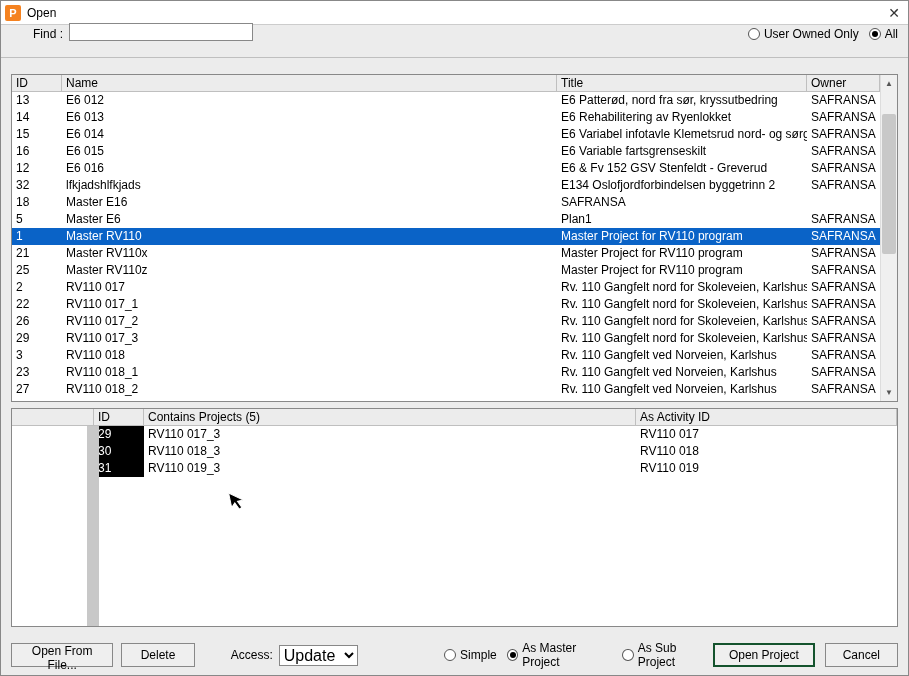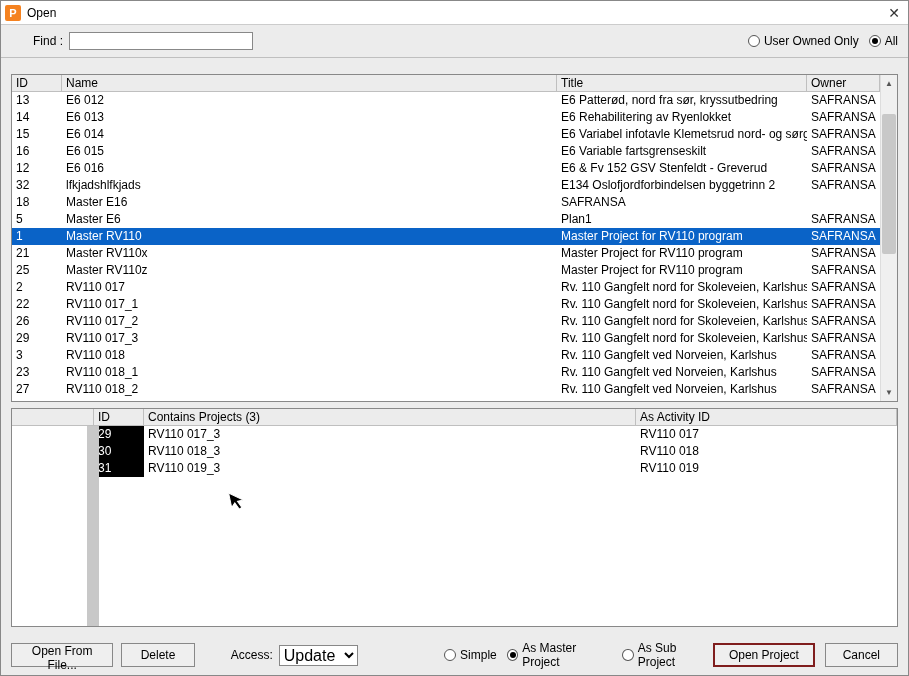--- a/index.html
+++ b/index.html
@@ -2,21 +2,21 @@
 <html><head>
 <meta charset="utf-8">
 <style>
 * { box-sizing: border-box; margin: 0; padding: 0; }
 html, body { width: 909px; height: 676px; font-family: "Segoe UI", Tahoma, Arial, sans-serif; font-size: 12px; background: #fff; }
 .window { width: 909px; height: 676px; border: 1px solid #888; display: flex; flex-direction: column; }
 .titlebar { height: 24px; display: flex; align-items: center; border-bottom: 1px solid #ccc; background: #fff; padding: 0 6px 0 4px; }
 .titlebar .app-icon { width: 16px; height: 16px; background: #f58220; border-radius: 2px; display: flex; align-items: center; justify-content: center; color: #fff; font-weight: bold; font-size: 11px; margin-right: 6px; }
 .titlebar .title { flex: 1; }
 .titlebar .close { font-size: 14px; cursor: pointer; padding: 0 2px; color: #333; }
-.toolbar { height: 29px; background: #ececec; border-bottom: 1px solid #bfbfbf; display: flex; align-items: center; padding: 16px 10px; }
+.toolbar { height: 29px; background: #ececec; border-bottom: 1px solid #bfbfbf; display: flex; align-items: flex-end; padding: 16px 10px; }
 .toolbar .find-label { margin: 0 6px 0 22px; }
 .toolbar input.find { width: 184px; height: 18px; border: 1px solid #888; background: #fff; padding: 0 3px; }
 .toolbar .spacer { flex: 1; }
 .radio-wrap { display: flex; align-items: center; margin-left: 10px; }
 .radio-circle { width: 12px; height: 12px; border: 1px solid #555; border-radius: 50%; display: flex; align-items: center; justify-content: center; margin-right: 4px; background: #fff; }
 .radio-circle.checked::after { content: ""; width: 6px; height: 6px; background: #000; border-radius: 50%; }
 .main { flex: 1; display: flex; flex-direction: column; padding: 16px 10px 8px 10px; background: #ececec; overflow: hidden; }
 .grid-wrap { border: 1px solid #888; background: #fff; display: flex; height: 328px; }
 .grid { flex: 1; overflow: hidden; }
 .grid .header { display: flex; background: #ececec; border-bottom: 1px solid #bfbfbf; height: 17px; }
@@ -47,21 +47,21 @@
 .detail-row .dcontains { width: 492px; padding: 0 4px; }
 .detail-row .dactivity { flex: 1; padding: 0 4px; }
 .splitter-handle { position: absolute; left: 75px; top: 0; bottom: 0; width: 12px; background: #c8c8c8; }
 .bottom { height: 40px; background: #ececec; display: flex; align-items: center; padding: 0 10px; }
 .bottom button { height: 24px; border: 1px solid #888; background: #efefef; padding: 0 12px; font-family: inherit; font-size: 12px; cursor: pointer; }
 .bottom .btn-open-from-file { width: 105px; }
 .bottom .btn-delete { width: 75px; margin-left: 8px; }
 .bottom .access-label { margin-left: 36px; margin-right: 6px; }
 .bottom select { height: 21px; width: 82px; border: 1px solid #888; background: #fff; font-family: inherit; font-size: 16px; }
 .bottom .radio-group { margin-left: 76px; display: flex; }
-.bottom .btn-open-project { width: 104px; margin-left: auto; border: 2px solid #7f1d1d; }
+.bottom .btn-open-project { width: 104px; margin-left: auto; border: 2px solid #14532d; }
 .bottom .btn-cancel { width: 75px; margin-left: 10px; }
 .cursor-icon { position: absolute; left: 230px; top: 490px; font-size: 18px; color: #000; pointer-events: none; z-index: 100; transform: rotate(-12deg); }
 </style>
 </head>
 <body>
 <div class="window">
 
 <div class="titlebar">
   <div class="app-icon">P</div>
   <div class="title">Open</div>
@@ -207,21 +207,21 @@
         <div class="sb-thumb"></div>
       </div>
       <div class="sb-btn">▼</div>
     </div>
   </div>
 
   <div class="detail-wrap">
     <div class="detail-header">
       <div class="hcell dcol-spacer"></div>
       <div class="hcell dcol-id">ID</div>
-      <div class="hcell dcol-contains">Contains Projects (3)</div>
+      <div class="hcell dcol-contains">Contains Projects (5)</div>
       <div class="hcell dcol-activity">As Activity ID</div>
     </div>
     <div class="detail-rows" id="detail-rows">
       <div class="splitter-handle"></div>
     <div class="detail-row">
             <div class="dspacer"></div>
             <div class="didcell">29</div>
             <div class="dcontains">RV110 017_3</div>
             <div class="dactivity">RV110 017</div>
           </div>

